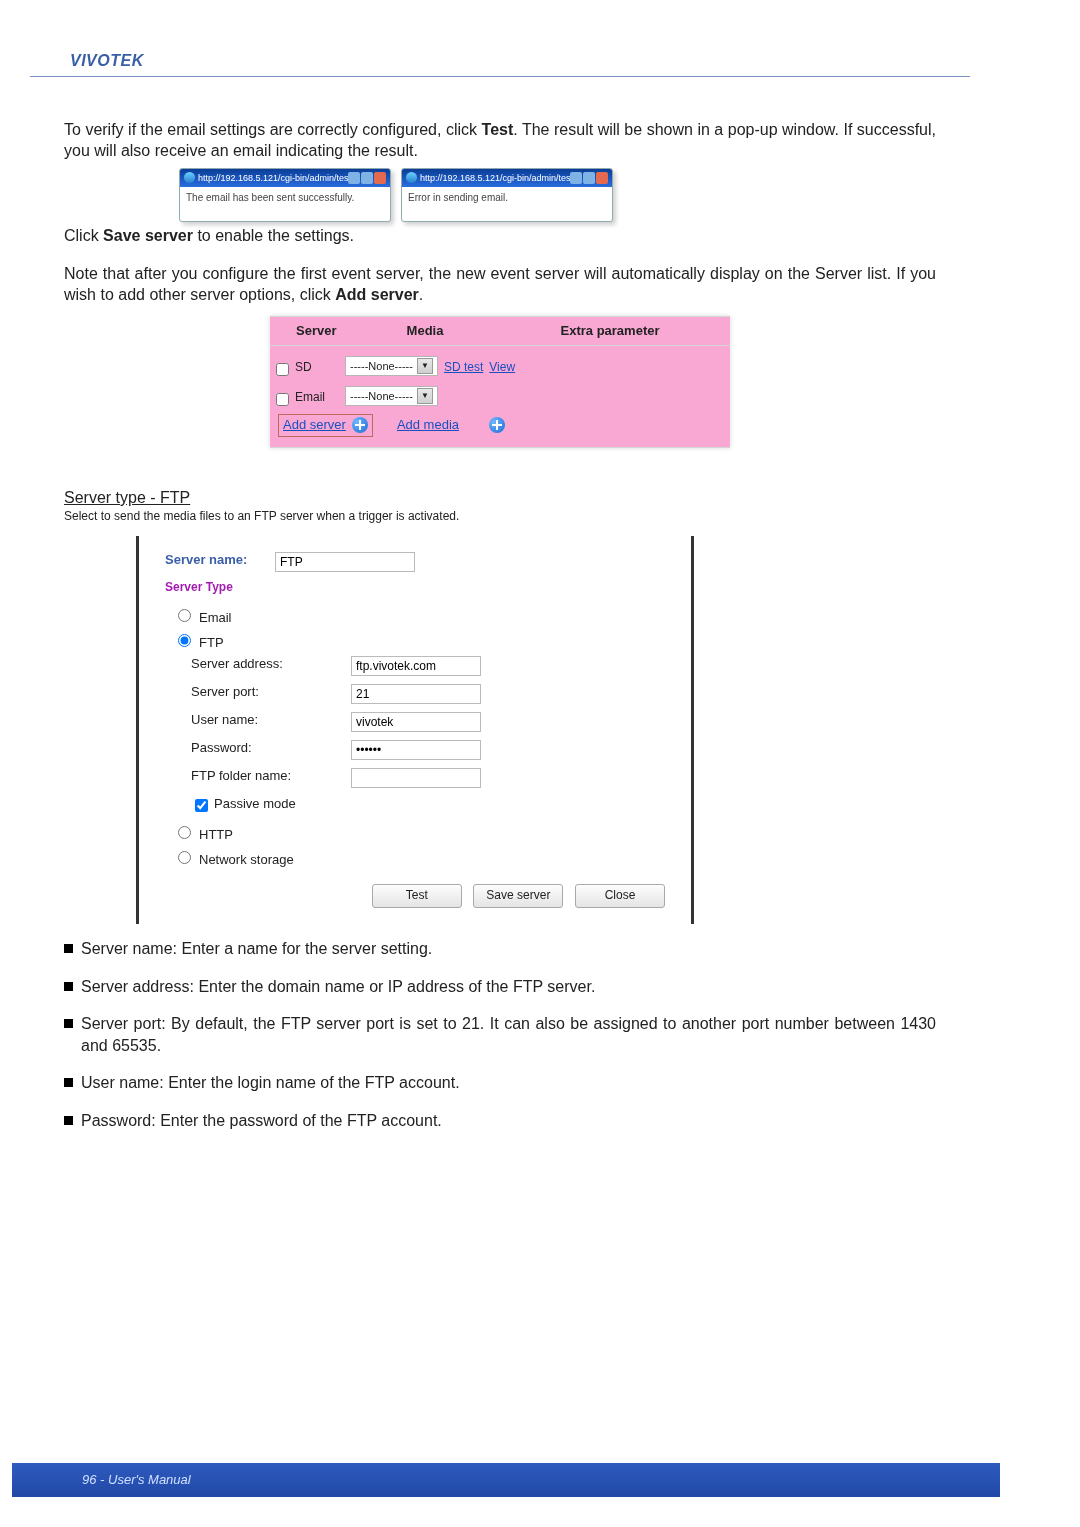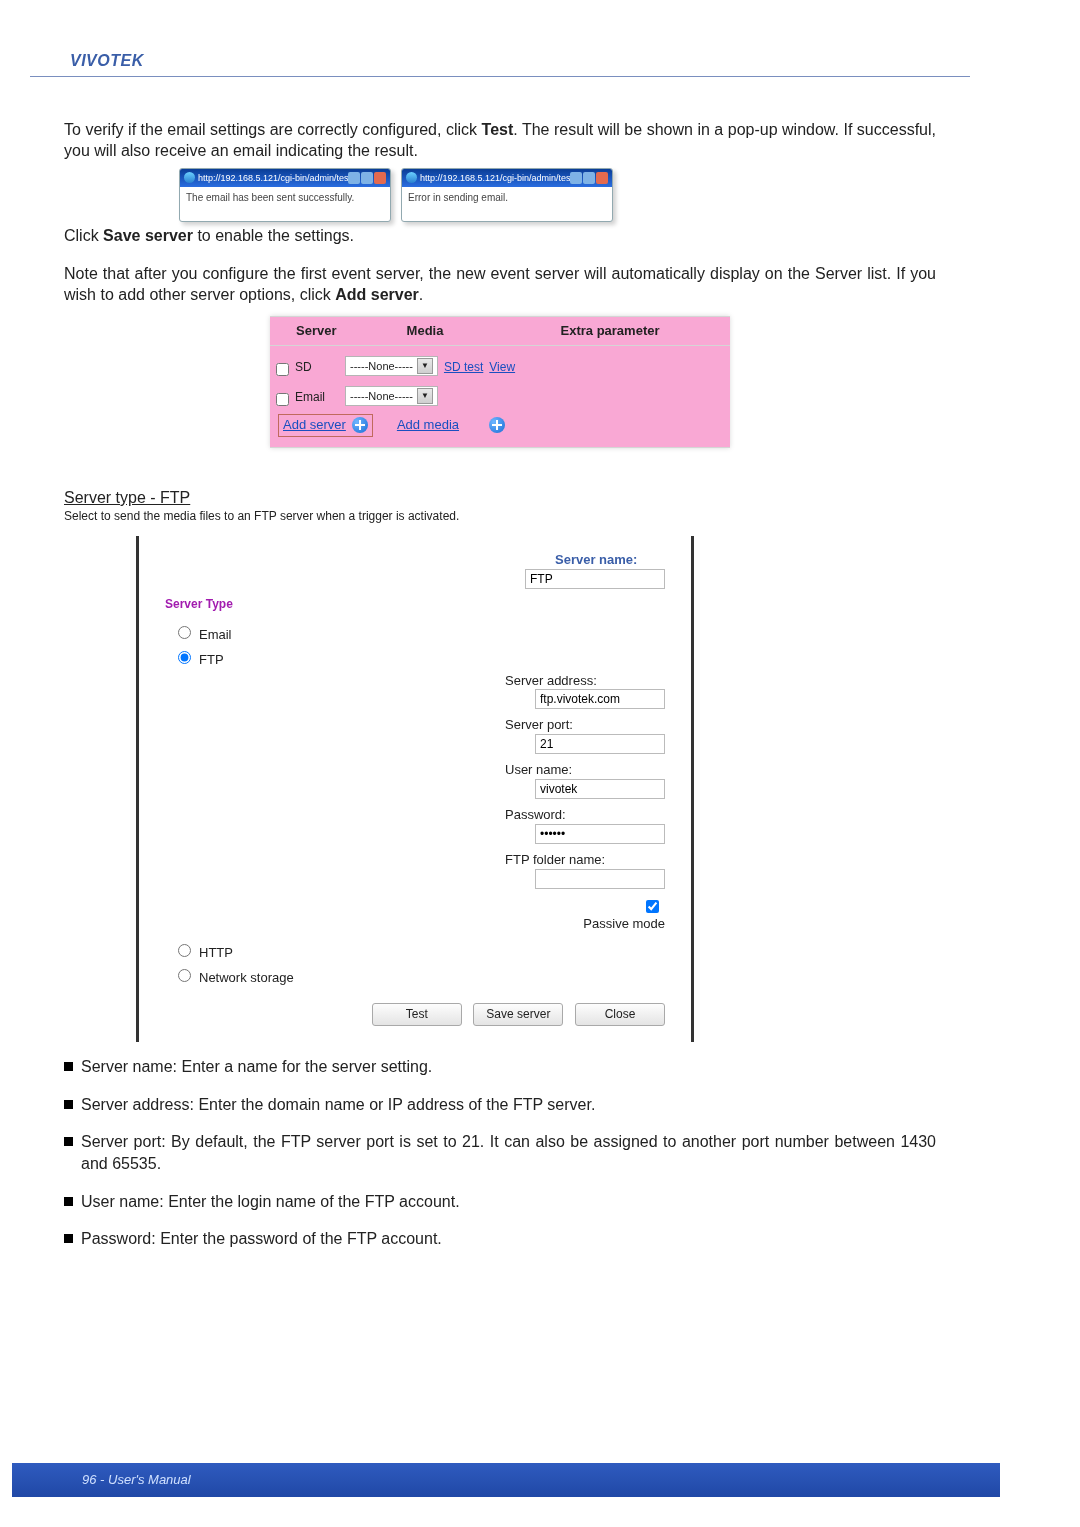--- a/index.html
+++ b/index.html
@@ -167,21 +167,21 @@
   
   .section-title { text-decoration: underline; font-size:16px; margin-top:40px;}
   .ftp-form {
     width:500px;
     border-left:3px solid #333;
     border-right:3px solid #333;
     margin:12px 0 12px 72px;
     padding:16px 26px 16px 26px;
     font-size:13px;
   }
-  .form-row { display:flex; align-items:flex-end; margin-bottom:8px;flex-direction:column; }
+  .form-row { display:flex; align-items:flex-start; margin-bottom:8px; }
   .form-row label { font-size:13px;}
   .form-row .field-label { width:160px; padding-left:26px;}
   .form-row input[type=text], .form-row input[type=password]{
     border:1px solid #bbb; height:18px; font-size:12px; padding:0 4px;
     width:120px; background:#fff;
   }
   .server-type-title { font-weight:bold; color:#a21caf; font-size:12px; margin:6px 0 10px 0;}
   .radio-row { margin:4px 0 4px 8px; font-size:13px;}
   .radio-row input { margin-right:8px;}
   .btn-row { text-align:right; margin-top:16px;}

